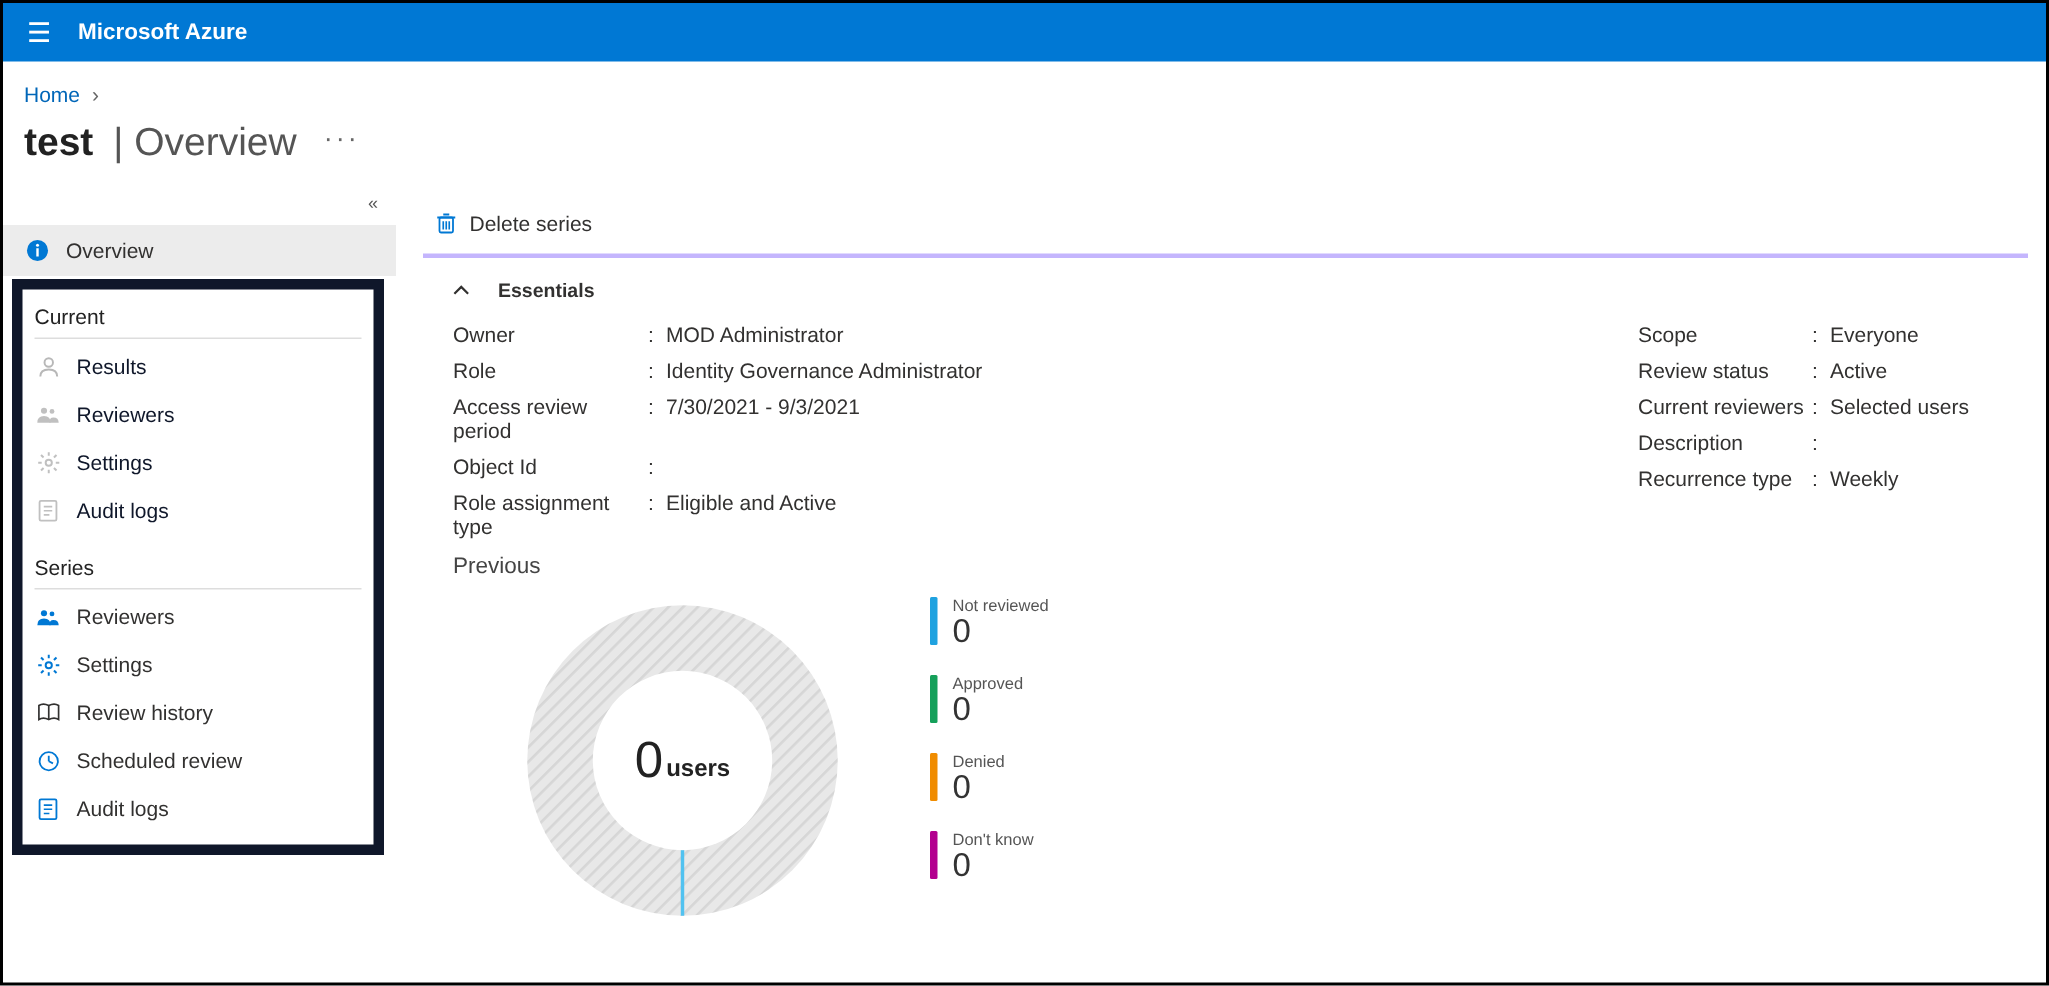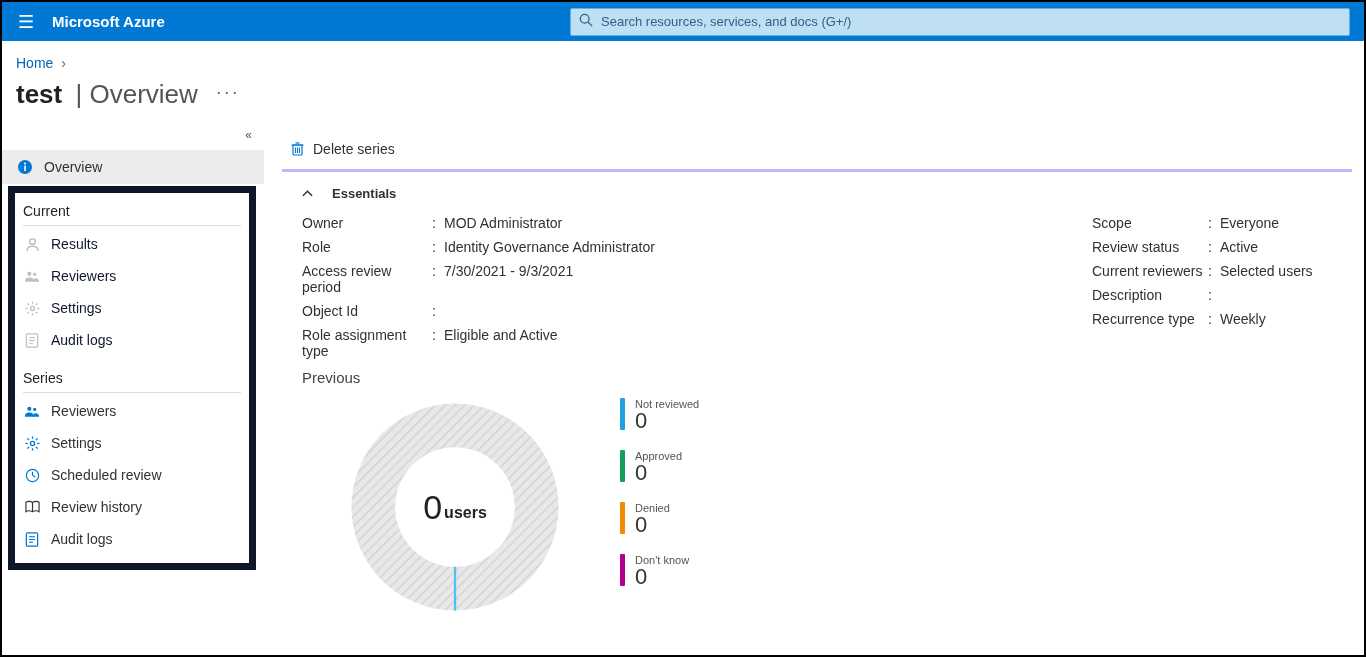--- a/index.html
+++ b/index.html
@@ -94,31 +94,20 @@
   .legend-text .lt { font-size: 11px; color: #555; line-height: 12px; }
   .legend-text .lv { font-size: 22px; color: #333; line-height: 22px; }
 
 </style>
 </head>
 <body>
 
 <div class="topbar">
   <div class="hamburger">☰</div>
   <div class="brand">Microsoft Azure</div>
-  <div class="search-wrap">
-    <div class="search">
-      <span class="mag">
-        <svg width="14" height="14" viewBox="0 0 16 16">
-            <circle cx="6.5" cy="6.5" r="5" stroke="#316089" stroke-width="1.5" fill="none"></circle>
-            <line x1="10.5" y1="10.5" x2="15" y2="15" stroke="#316089" stroke-width="1.5"></line>
-          </svg>
-      </span>
-      <input type="text" placeholder="Search resources, services, and docs (G+/)" style="">
-    </div>
-  </div>
 </div>
 
 <div class="crumbs">
   <a href="#" style="color:#0066b8;text-decoration:none">Home</a>
   <span class="sep">›</span>
 </div>
 
 <div class="title-row">
   <span class="t1">test</span>
   <span class="t2">&nbsp;|&nbsp;<span>Overview</span></span>
@@ -224,36 +213,36 @@
                 <line x1="11.7" y1="11.7" x2="13.5" y2="13.5"></line>
                 <line x1="13.5" y1="2.5" x2="11.7" y2="4.3"></line>
                 <line x1="4.3" y1="11.7" x2="2.5" y2="13.5"></line>
               </g>
             </svg>
         </span>
         <span>Settings</span>
       </div>
       <div class="nav-sub normal">
         <span class="ic">
+          <svg width="15" height="14" viewBox="0 0 16 14">
+              <path d="M1 2 Q4 0 8 2 Q12 0 15 2 L15 12 Q12 10 8 12 Q4 10 1 12 Z" stroke="#323130" stroke-width="1.2" fill="none"></path>
+              <line x1="8" y1="2" x2="8" y2="12" stroke="#323130" stroke-width="1.2"></line>
+            </svg>
+        </span>
+        <span>Review history</span>
+      </div>
+      <div class="nav-sub normal">
+        <span class="ic">
           <svg width="15" height="15" viewBox="0 0 16 16">
               <circle cx="8" cy="8" r="6.5" stroke="#0078d4" stroke-width="1.3" fill="none"></circle>
               <line x1="8" y1="8" x2="8" y2="4" stroke="#0078d4" stroke-width="1.3"></line>
               <line x1="8" y1="8" x2="11" y2="9.5" stroke="#0078d4" stroke-width="1.3"></line>
             </svg>
         </span>
         <span>Scheduled review</span>
-      </div>
-      <div class="nav-sub normal">
-        <span class="ic">
-          <svg width="15" height="14" viewBox="0 0 16 14">
-              <path d="M1 2 Q4 0 8 2 Q12 0 15 2 L15 12 Q12 10 8 12 Q4 10 1 12 Z" stroke="#323130" stroke-width="1.2" fill="none"></path>
-              <line x1="8" y1="2" x2="8" y2="12" stroke="#323130" stroke-width="1.2"></line>
-            </svg>
-        </span>
-        <span>Review history</span>
       </div>
       <div class="nav-sub normal">
         <span class="ic">
           <svg width="14" height="15" viewBox="0 0 14 16">
               <rect x="1" y="1" width="12" height="14" rx="1" stroke="#0078d4" stroke-width="1.3" fill="none"></rect>
               <line x1="4" y1="5" x2="10" y2="5" stroke="#0078d4" stroke-width="1.2"></line>
               <line x1="4" y1="8" x2="10" y2="8" stroke="#0078d4" stroke-width="1.2"></line>
               <line x1="4" y1="11" x2="8" y2="11" stroke="#0078d4" stroke-width="1.2"></line>
             </svg>
         </span>

